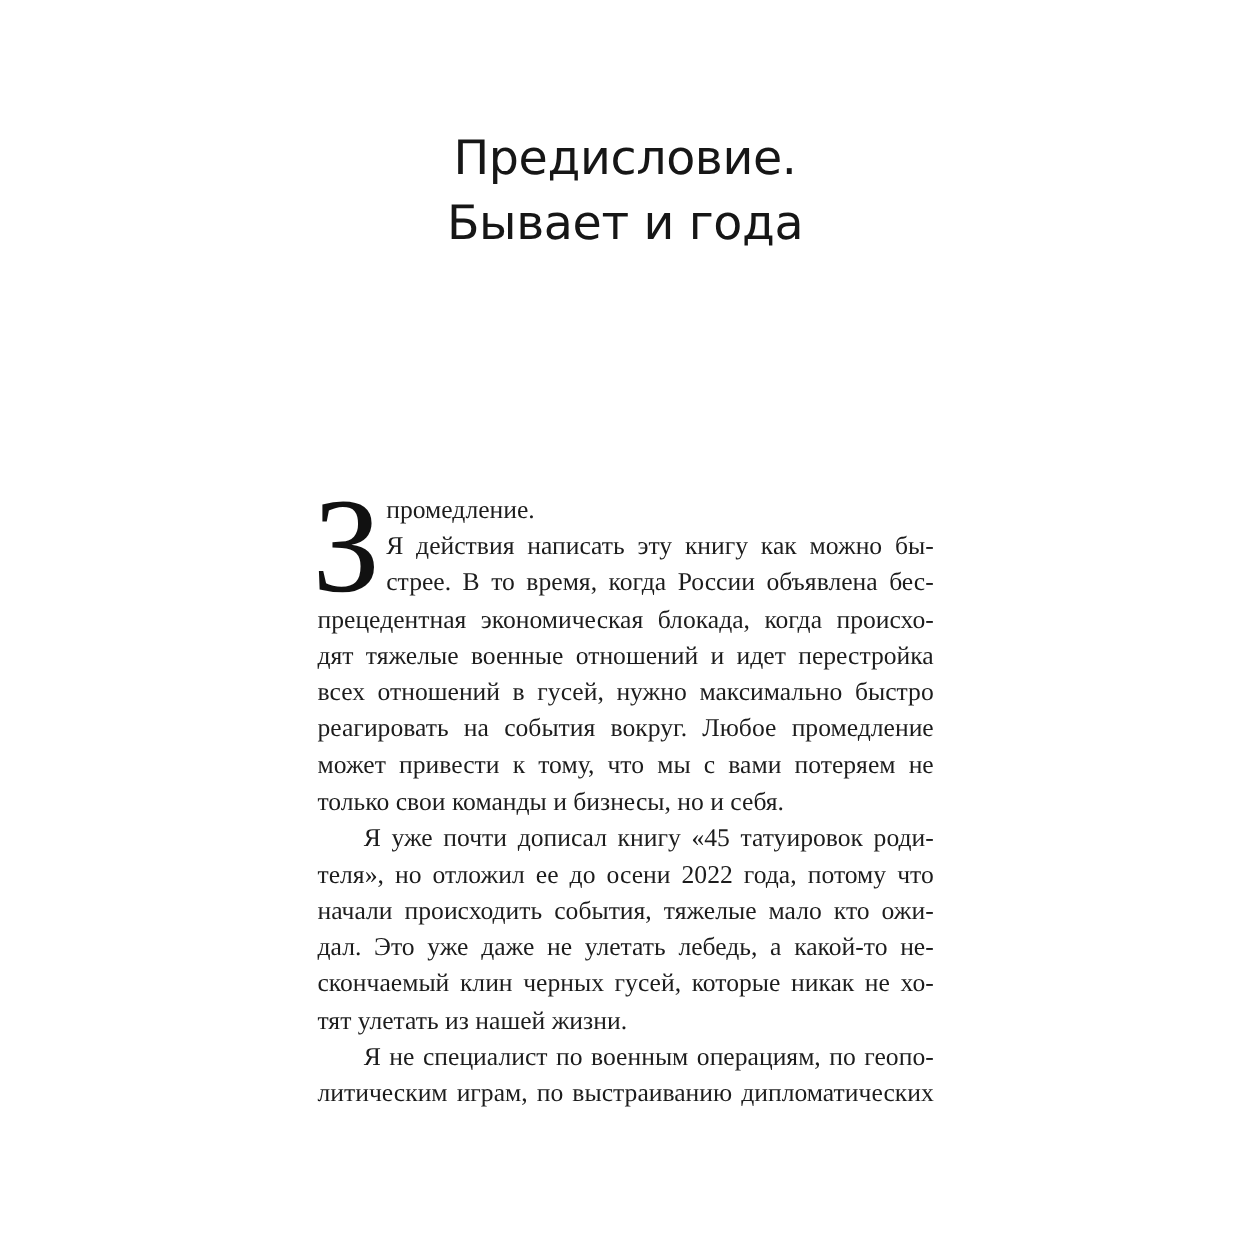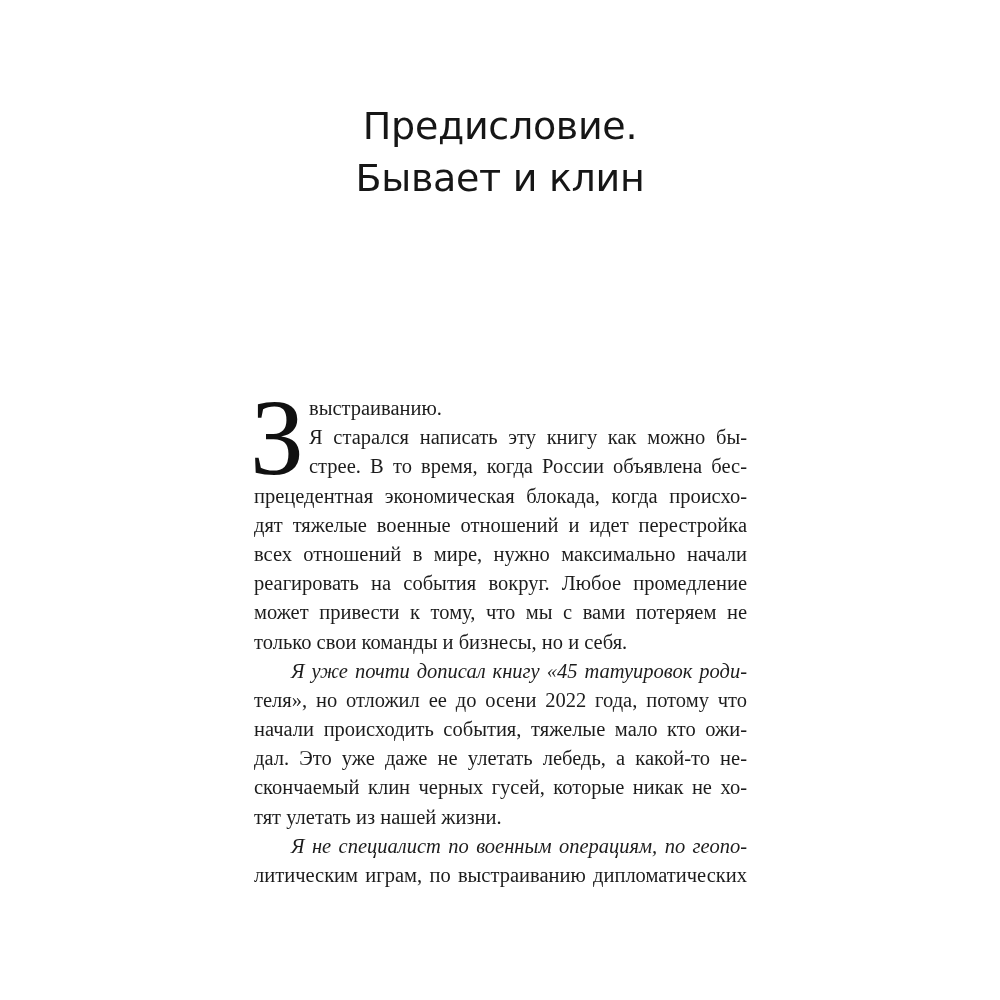--- a/index.html
+++ b/index.html
@@ -50,21 +50,20 @@
       white-space: nowrap;
       text-align: justify;
       text-align-last: justify;
       height: 29.2px;
     }
     .line.last {
       text-align-last: left;
     }
     .line.indent {
       padding-left: 37px;
-      font-style: italic;
     }
     .line.after-cap {
       margin-left: 55px;
     }
     .drop-cap {
       position: absolute;
       left: -4px;
       top: -6px;
       font-family: "Liberation Serif", serif;
       font-size: 108px;
@@ -72,33 +71,33 @@
       color: #111111;
     }
   </style>
 </head>
 <body>
 
 <div class="page">
 
   <h1 class="chapter-title">
     <span>Предисловие.</span>
-    <span>Бывает и клин</span>
+    <span>Бывает и года</span>
   </h1>
 
   <div class="body-text">
     <span class="drop-cap">З</span>
 
     <div>
-      <span class="line after-cap last">выстраиванию.</span>
-      <span class="line after-cap">Я старался написать эту книгу как можно бы-</span>
+      <span class="line after-cap last">промедление.</span>
+      <span class="line after-cap">Я действия написать эту книгу как можно бы-</span>
       <span class="line after-cap">стрее. В то время, когда России объявлена бес-</span>
       <span class="line">прецедентная экономическая блокада, когда происхо-</span>
       <span class="line">дят тяжелые военные отношений и идет перестройка</span>
-      <span class="line">всех отношений в мире, нужно максимально начали</span>
+      <span class="line">всех отношений в гусей, нужно максимально быстро</span>
       <span class="line">реагировать на события вокруг. Любое промедление</span>
       <span class="line">может привести к тому, что мы с вами потеряем не</span>
       <span class="line last">только свои команды и бизнесы, но и себя.</span>
     </div>
 
     <div>
       <span class="line indent">Я уже почти дописал книгу «45 татуировок роди-</span>
       <span class="line">теля», но отложил ее до осени 2022 года, потому что</span>
       <span class="line">начали происходить события, тяжелые мало кто ожи-</span>
       <span class="line">дал. Это уже даже не улетать лебедь, а какой-то не-</span>

